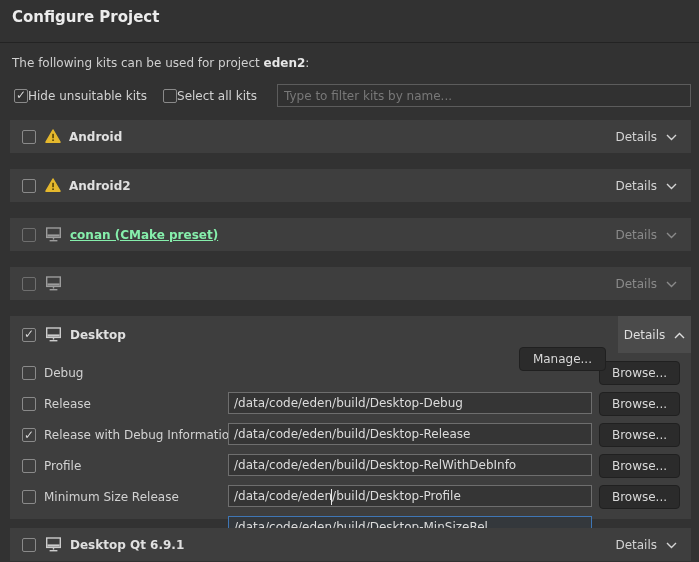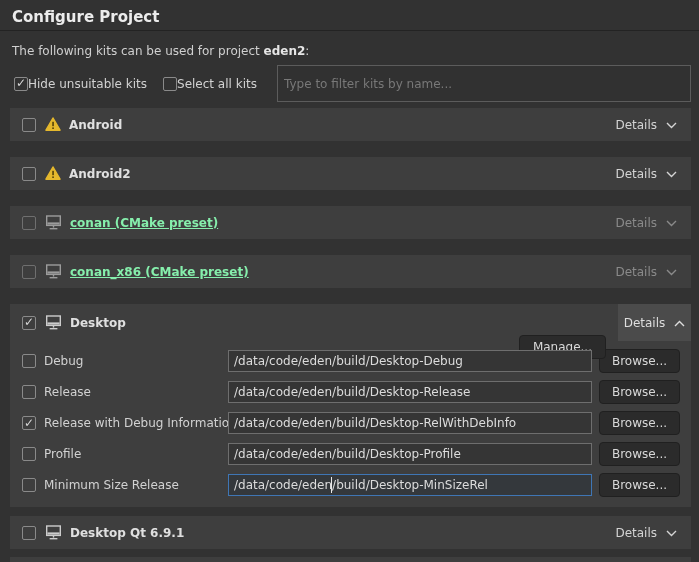--- a/index.html
+++ b/index.html
@@ -4,34 +4,34 @@
 <style>
   html,body{margin:0;padding:0;}
   body{
     width:699px;height:562px;overflow:hidden;
     background:#323232;
     font-family:"DejaVu Sans","Liberation Sans",sans-serif;
     font-size:12px;color:#d6d6d6;
     -webkit-font-smoothing:antialiased;
   }
   
-  .title-bar{padding:8px 12px 4px 12px;border-bottom:1px solid #232323;}
+  .title-bar{padding:8px 12px 16px 12px;border-bottom:1px solid #232323;}
   .title-bar h1{margin:0;font-size:15px;font-weight:bold;color:#ececec;line-height:18px;}
   .intro{margin:13px 12px 0 12px;color:#d0d0d0;line-height:15px;}
   .intro b{color:#e6e6e6;}
   
   .filter-row{display:flex;align-items:center;margin:13px 8px 0 14px;height:23px;}
   .cb{display:inline-flex;align-items:center;justify-content:center;
       width:14px;height:14px;border:1px solid #8a8a8a;border-radius:2px;
       background:transparent;flex:none;box-sizing:border-box;}
   .cb .mark{color:#d8d8d8;font-size:12px;line-height:12px;margin-top:-1px;}
   .cb-label{color:#d2d2d2;white-space:nowrap;}
   .filter-group{display:flex;align-items:center;}
   .filter-group + .filter-group{margin-left:16px;}
-  .filter-input{margin-left:auto;width:414px;height:37px;box-sizing:border-box;
+  .filter-input{margin-left:auto;width:414px;height:23px;box-sizing:border-box;
       background:#313131;border:1px solid #5c5c5c;color:#dcdcdc;
       font-family:inherit;font-size:12px;padding:0 6px;outline:none;}
   .filter-input::placeholder{color:#787878;}
   
   .kit-list{margin:13px 8px 0 10px;}
   .kit-row{position:relative;height:33px;background:#3e3e3e;
       display:flex;align-items:center;padding:0 14px 0 12px;box-sizing:border-box;}
   .kit-row + .kit-row, .kit-row + .kit-section{margin-top:16px;}
   .kit-section + .kit-row{margin-top:9px;}
   .kit-row.partial{margin-top:8px;}
@@ -54,21 +54,21 @@
   .details-toggle{position:absolute;right:0;top:0;bottom:0;width:73px;
       background:#4b4b4b;display:flex;align-items:center;justify-content:center;
       gap:9px;color:#dedede;}
   .config-row{display:flex;align-items:center;height:22px;margin:9px 7px 0 12px;}
   .config-row:first-of-type{margin-top:11px;}
   .config-label-col{display:flex;align-items:center;width:206px;flex:none;}
   .config-label{margin-left:8px;color:#d2d2d2;white-space:nowrap;}
   .input-wrap{position:relative;flex:none;width:364px;height:22px;margin-right:7px;}
   .path-input{width:100%;height:100%;box-sizing:border-box;background:#353535;
       border:1px solid #6e6e6e;color:#dcdcdc;font-family:inherit;font-size:12px;
-      padding:0 5px;outline:none;}
+      padding:0 5px;outline:none;margin-top:30px;}
   .path-input.focused{border-color:#3f76b5;background:#34383c;}
   .caret{position:absolute;left:103px;top:3px;width:1px;height:16px;background:#e8e8e8;}
   .browse-btn{width:81px;height:24px;flex:none;background:#2b2b2b;
       border:1px solid #202020;border-radius:4px;color:#d8d8d8;
       font-family:inherit;font-size:12px;}
 </style>
 </head>
 <body>
 
 <div class="title-bar">
@@ -157,21 +157,20 @@
   <div class="kit-row disabled">
     <span class="cb"></span>
     <span class="kit-icon mon">
       <svg width="17" height="15" viewBox="0 0 17 15">
           <rect x="1.7" y="1" width="13.6" height="9.4" fill="none" stroke="currentColor" stroke-width="1.4"></rect>
           <rect x="2.4" y="7.4" width="12.2" height="2.2" fill="currentColor"></rect>
           <rect x="7.8" y="11" width="1.4" height="1.6" fill="currentColor"></rect>
           <rect x="4.6" y="13" width="7.8" height="1.4" fill="currentColor"></rect>
         </svg>
     </span>
-    <span class="kit-name">conan_x86 (CMake preset)</span>
     <span class="details">
       <span>Details</span>
       <span class="chev">
           <svg width="11" height="7" viewBox="0 0 11 7">
             <path d="M1 1 L5.5 5.5 L10 1" fill="none" stroke="currentColor" stroke-width="1.4"></path>
           </svg>
         </span>
     </span>
   </div>
 

